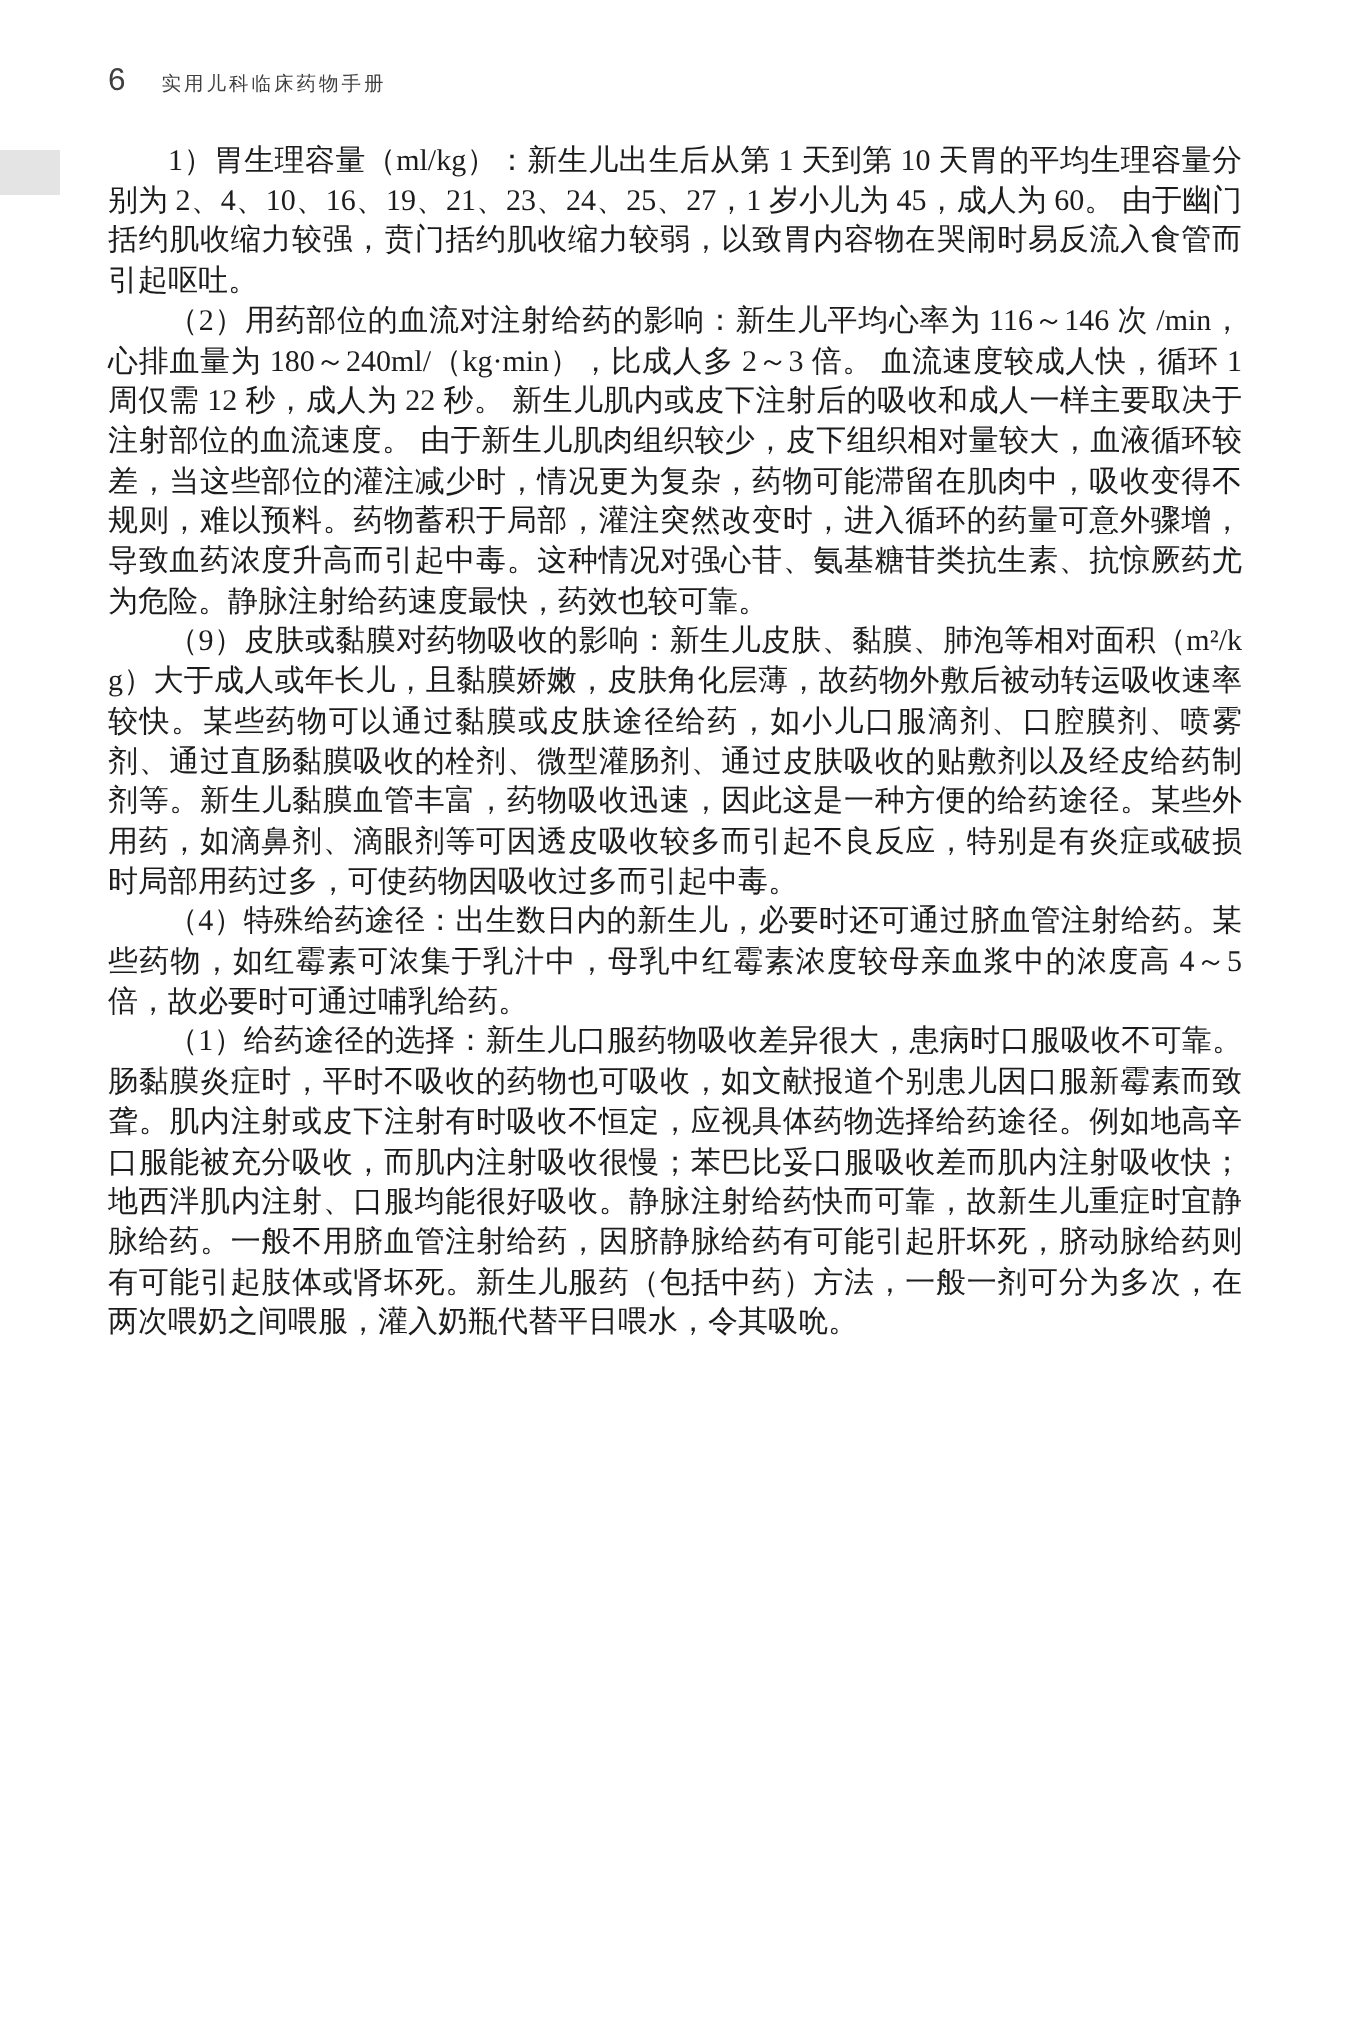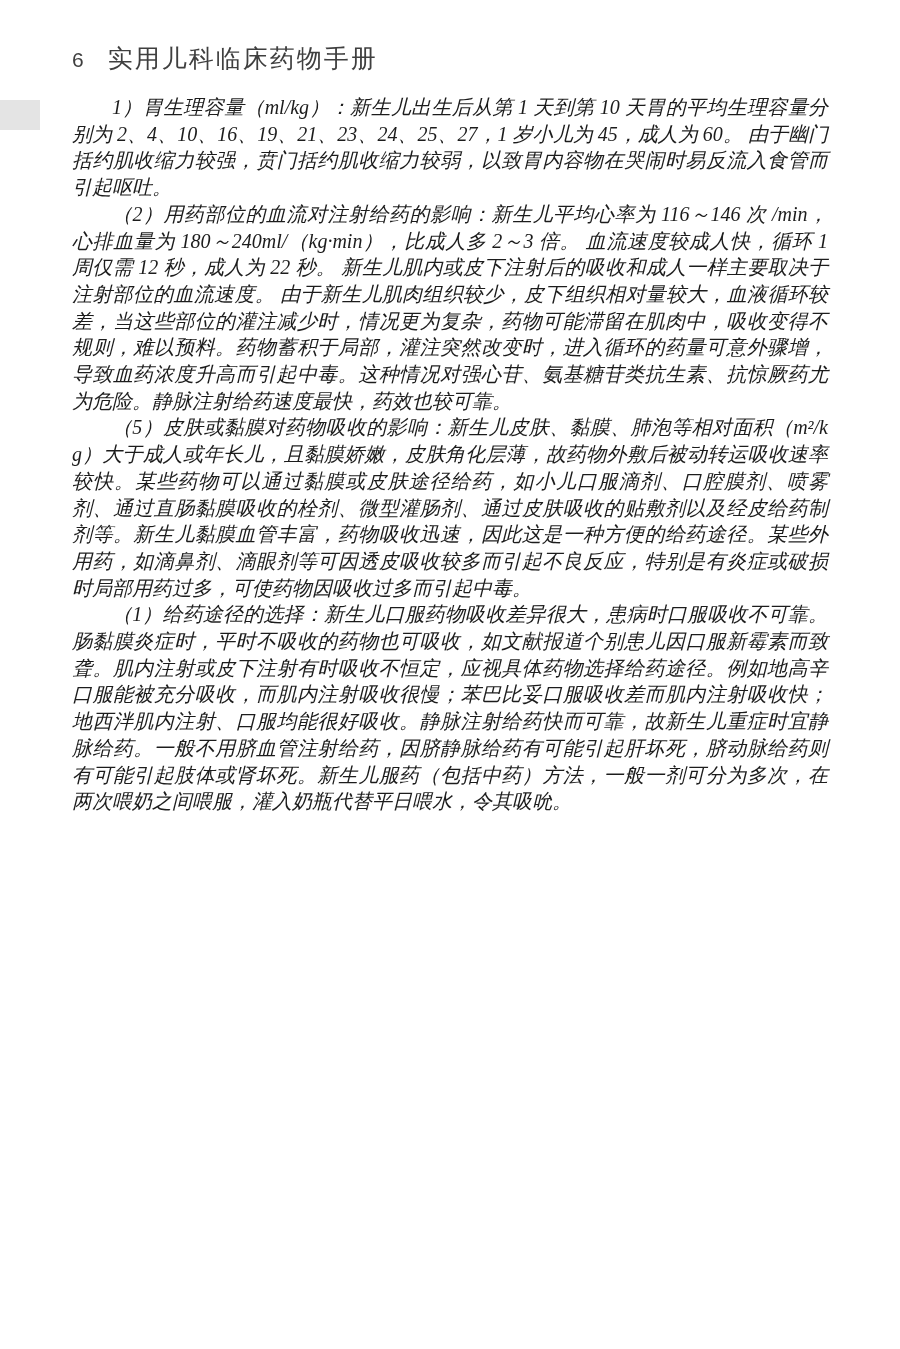--- a/index.html
+++ b/index.html
@@ -32,33 +32,32 @@
     display: flex;
     align-items: baseline;
     gap: 24px;
     color: #3f3f3f;
   }
   .page-number {
     font-size: 21px;
     font-family: "Liberation Sans", "DejaVu Sans", sans-serif;
   }
   .running-title {
-    font-size: 25px;
+    font-size: 13px;
     letter-spacing: 2px;
   }
   .body-text {
     position: absolute;
     left: 72px;
     top: 94px;
     width: 756px;
     font-size: 20px;
     line-height: 26.7px;
     text-align: justify;
     text-justify: inter-ideograph;
-    font-style: italic;
   }
   .para {
     margin: 0;
     padding: 0;
     text-indent: 2em;
     word-break: break-all;
   }
 </style>
 </head>
 <body>
@@ -69,18 +68,19 @@
 
   <header class="page-header">
     <span class="page-number">6</span>
     <span class="running-title">实用儿科临床药物手册</span>
   </header>
 
   <main class="body-text">
     <div>
         <p class="para">1）胃生理容量（ml/kg）：新生儿出生后从第 1 天到第 10 天胃的平均生理容量分别为 2、4、10、16、19、21、23、24、25、27，1 岁小儿为 45，成人为 60。 由于幽门括约肌收缩力较强，贲门括约肌收缩力较弱，以致胃内容物在哭闹时易反流入食管而引起呕吐。</p>
         <p class="para">（2）用药部位的血流对注射给药的影响：新生儿平均心率为 116～146 次 /min，心排血量为 180～240ml/（kg·min），比成人多 2～3 倍。 血流速度较成人快，循环 1 周仅需 12 秒，成人为 22 秒。 新生儿肌内或皮下注射后的吸收和成人一样主要取决于注射部位的血流速度。 由于新生儿肌肉组织较少，皮下组织相对量较大，血液循环较差，当这些部位的灌注减少时，情况更为复杂，药物可能滞留在肌肉中，吸收变得不规则，难以预料。药物蓄积于局部，灌注突然改变时，进入循环的药量可意外骤增，导致血药浓度升高而引起中毒。这种情况对强心苷、氨基糖苷类抗生素、抗惊厥药尤为危险。静脉注射给药速度最快，药效也较可靠。</p>
-        <p class="para">（5）皮肤或黏膜对药物吸收的影响：新生儿皮肤、黏膜、肺泡等相对面积（m²/kg）大于成人或年长儿，且黏膜娇嫩，皮肤角化层薄，故药物外敷后被动转运吸收速率较快。某些药物可以通过黏膜或皮肤途径给药，如小儿口服滴剂、口腔膜剂、喷雾剂、通过直肠黏膜吸收的栓剂、微型灌肠剂、通过皮肤吸收的贴敷剂以及经皮给药制剂等。新生儿黏膜血管丰富，药物吸收迅速，因此这是一种方便的给药途径。某些外用药，如滴鼻剂、滴眼剂等可因透皮吸收较多而引起不良反应，特别是有炎症或破损时局部用药过多，可使药物因吸收过多而引起中毒。</p>
+        <p class="para">（9）皮肤或黏膜对药物吸收的影响：新生儿皮肤、黏膜、肺泡等相对面积（m²/kg）大于成人或年长儿，且黏膜娇嫩，皮肤角化层薄，故药物外敷后被动转运吸收速率较快。某些药物可以通过黏膜或皮肤途径给药，如小儿口服滴剂、口腔膜剂、喷雾剂、通过直肠黏膜吸收的栓剂、微型灌肠剂、通过皮肤吸收的贴敷剂以及经皮给药制剂等。新生儿黏膜血管丰富，药物吸收迅速，因此这是一种方便的给药途径。某些外用药，如滴鼻剂、滴眼剂等可因透皮吸收较多而引起不良反应，特别是有炎症或破损时局部用药过多，可使药物因吸收过多而引起中毒。</p>
+        <p class="para">（4）特殊给药途径：出生数日内的新生儿，必要时还可通过脐血管注射给药。某些药物，如红霉素可浓集于乳汁中，母乳中红霉素浓度较母亲血浆中的浓度高 4～5 倍，故必要时可通过哺乳给药。</p>
         <p class="para">（1）给药途径的选择：新生儿口服药物吸收差异很大，患病时口服吸收不可靠。肠黏膜炎症时，平时不吸收的药物也可吸收，如文献报道个别患儿因口服新霉素而致聋。肌内注射或皮下注射有时吸收不恒定，应视具体药物选择给药途径。例如地高辛口服能被充分吸收，而肌内注射吸收很慢；苯巴比妥口服吸收差而肌内注射吸收快；地西泮肌内注射、口服均能很好吸收。静脉注射给药快而可靠，故新生儿重症时宜静脉给药。一般不用脐血管注射给药，因脐静脉给药有可能引起肝坏死，脐动脉给药则有可能引起肢体或肾坏死。新生儿服药（包括中药）方法，一般一剂可分为多次，在两次喂奶之间喂服，灌入奶瓶代替平日喂水，令其吸吮。</p>
       </div>
   </main>
 
 </div>
 
 </body></html>

